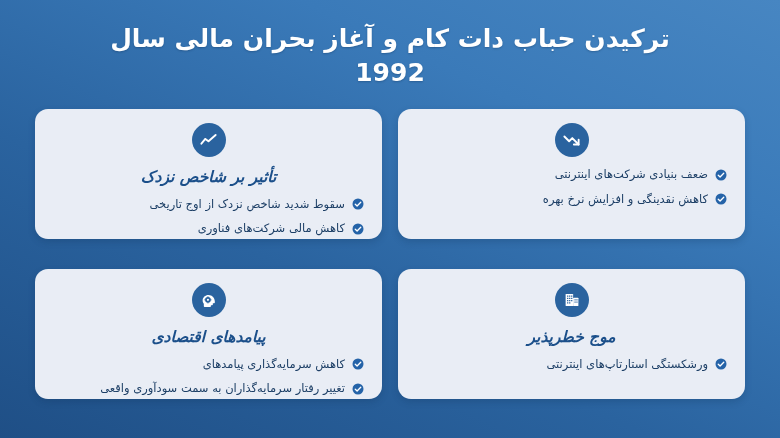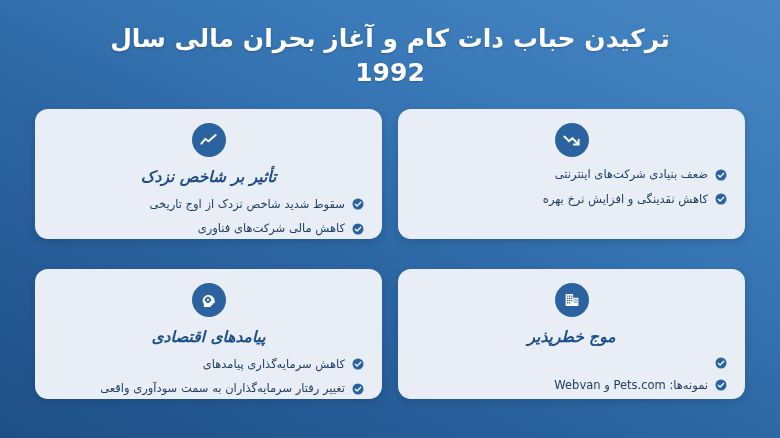--- a/index.html
+++ b/index.html
@@ -244,29 +244,21 @@
         <span class="card-title">موج خطرپذیر</span>
       </div>
       <ul class="card-list">
         <li class="card-list-item">
           <span class="check-icon">
             <svg width="12" height="12" viewBox="0 0 24 24">
               <circle cx="12" cy="12" r="11" fill="#2563a8"></circle>
               <polyline points="6.5,12.5 10.2,16 17.5,8.4" fill="none" stroke="#ffffff" stroke-width="2.6" stroke-linecap="round" stroke-linejoin="round"></polyline>
             </svg>
           </span>
-        </li>
-        <li class="card-list-item">
-          <span class="check-icon">
-            <svg width="12" height="12" viewBox="0 0 24 24">
-              <circle cx="12" cy="12" r="11" fill="#2563a8"></circle>
-              <polyline points="6.5,12.5 10.2,16 17.5,8.4" fill="none" stroke="#ffffff" stroke-width="2.6" stroke-linecap="round" stroke-linejoin="round"></polyline>
-            </svg>
-          </span>
-          <span class="item-text">نمونه‌ها: Pets.com و Webvan</span>
+          <span class="item-text">ورشکستگی استارتاپ‌های اینترنتی</span>
         </li>
       </ul>
     </div>
 
     <div class="card">
       <div class="card-head">
         <span class="card-icon">
           <svg width="19" height="19" viewBox="0 0 24 24">
             <path d="M20 13.2c0-4.6-3.6-8.2-8-8.2-4.1 0-7.4 3-7.4 6.9 0 1.6.6 3 1.5 4.1v3.3c0 .5.4.9.9.9h7.1c.5 0 .9-.4.9-.9v-1.4h1.6c.5 0 .9-.4.9-.9v-1.6h1.6c.5 0 .9-.4.9-.9z" fill="#ffffff"></path>
             <circle cx="11.3" cy="11.2" r="3.6" fill="#2a639f"></circle>

